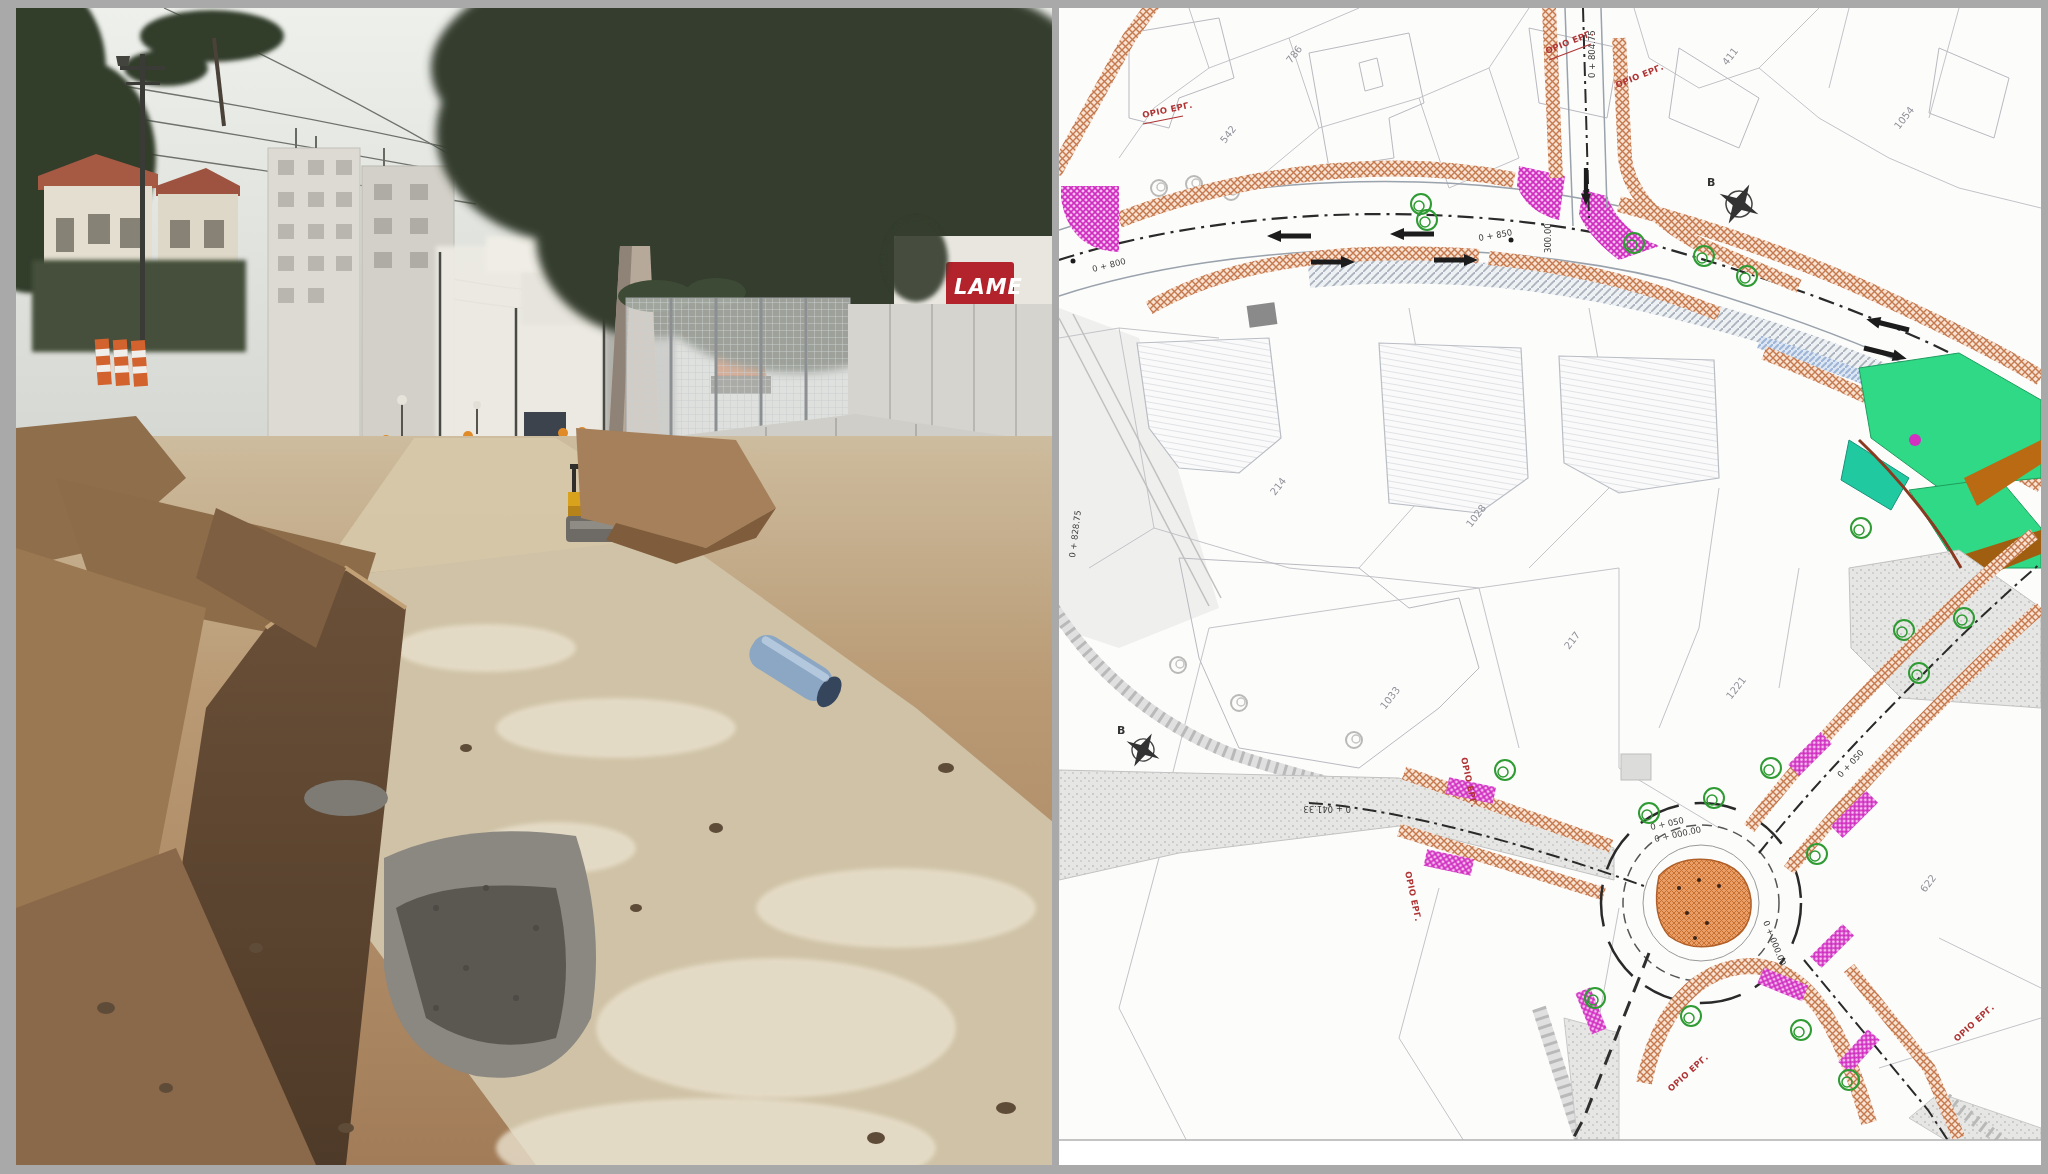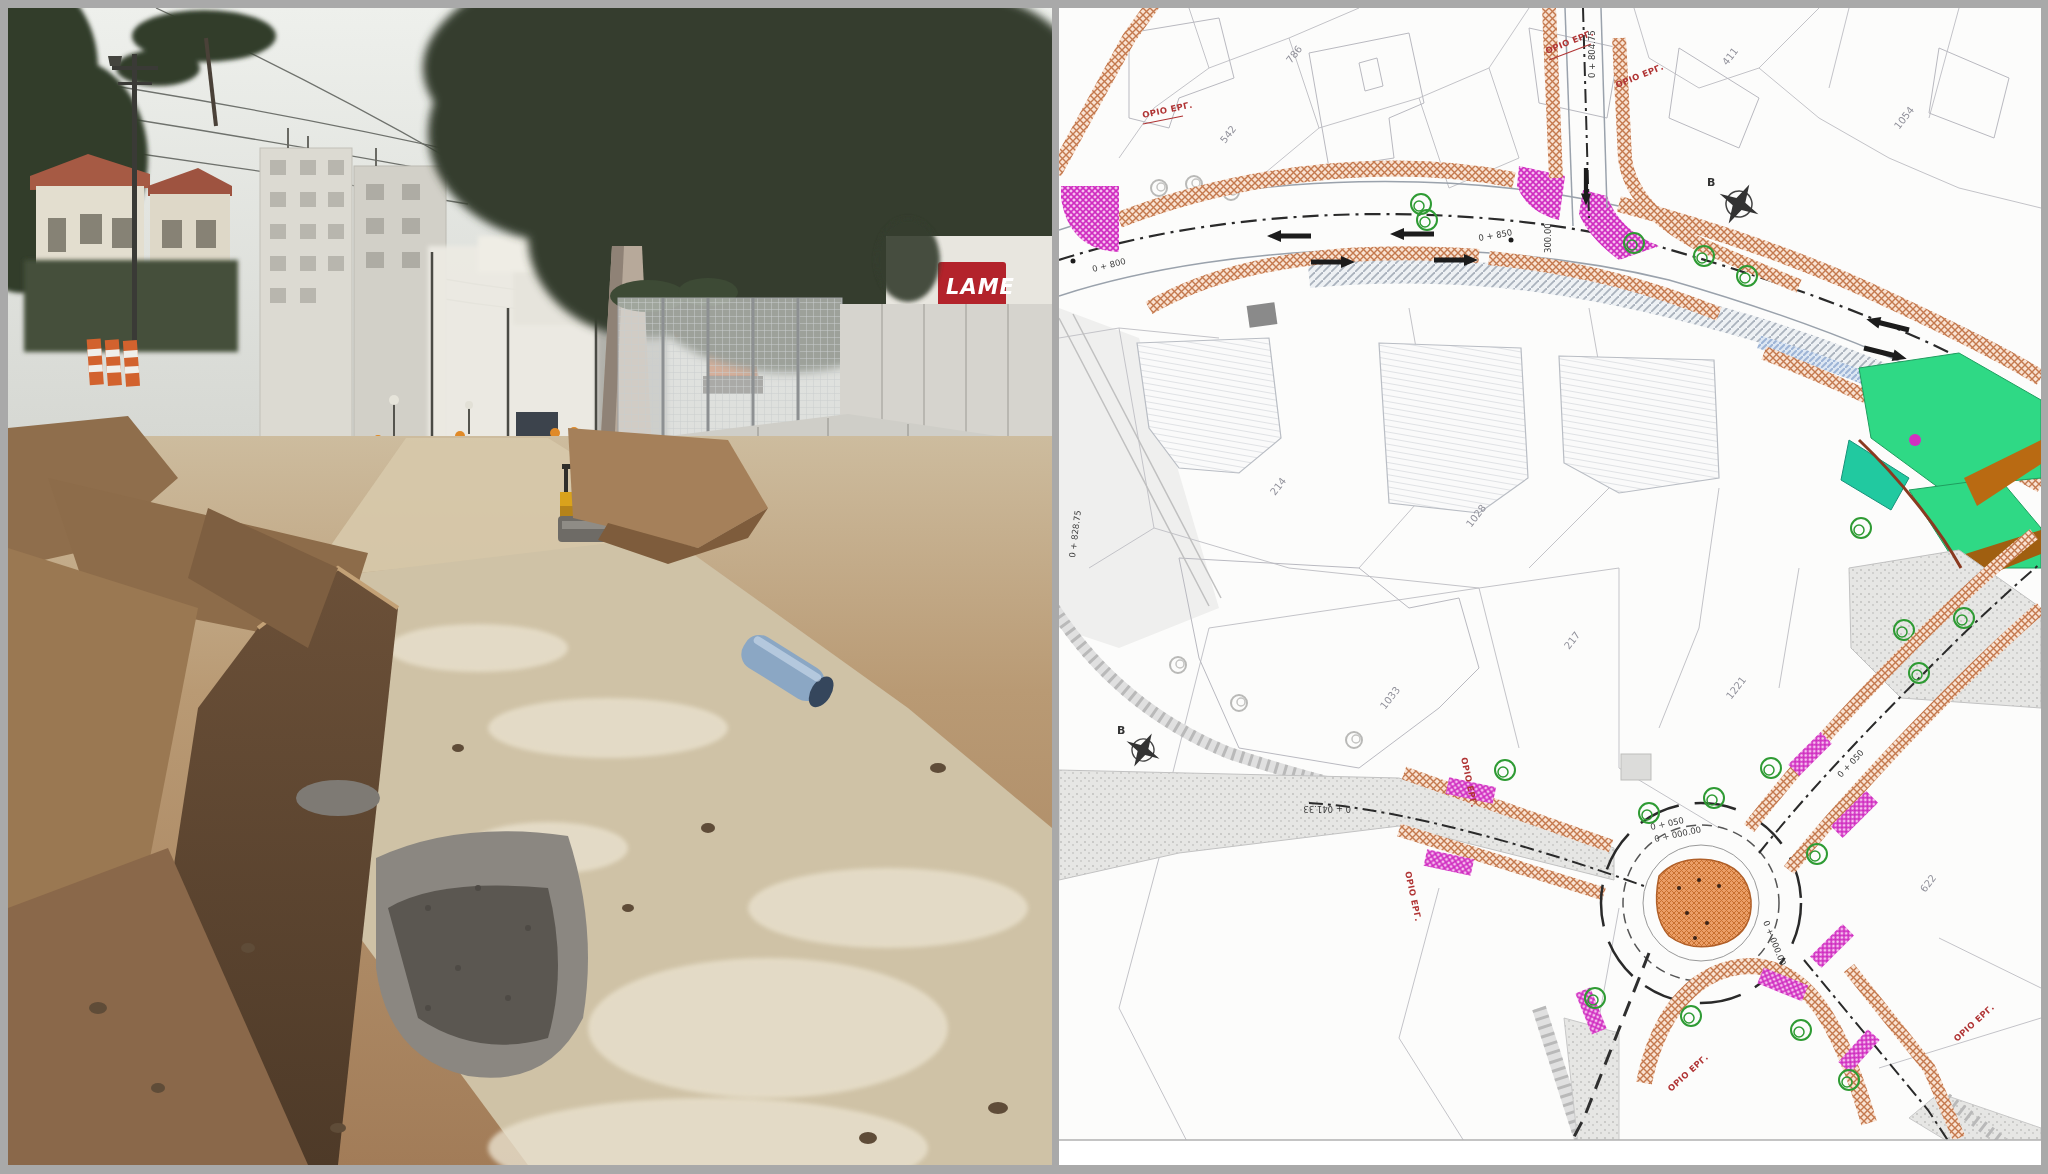--- a/index.html
+++ b/index.html
@@ -1,18 +1,18 @@
 <!DOCTYPE html>
 <html><head>
 <meta charset="utf-8">
 <style>
   html,body{margin:0;padding:0;background:#888;}
   .canvas{position:relative;width:2048px;height:1174px;background:#a9a9a9;overflow:hidden;
           font-family:"DejaVu Sans",sans-serif;}
-  .photo-panel{position:absolute;left:8px;top:8px;width:1044px;height:1157px;overflow:hidden;background:#b59276;}
+  .photo-panel{position:absolute;left:16px;top:8px;width:1044px;height:1157px;overflow:hidden;background:#b59276;}
   .divider{position:absolute;left:1052px;top:8px;width:7px;height:1157px;background:#a9a9a9;}
   .plan-panel{position:absolute;left:1059px;top:8px;width:982px;height:1157px;background:#fcfcfb;overflow:hidden;}
   svg{display:block}
   text{font-family:"DejaVu Sans",sans-serif;}
   .parcel-num{fill:#90909a;font-size:10px;}
   .chain{fill:#3b3b3b;font-size:8.5px;}
   .orio{fill:#b03434;font-size:8.5px;font-weight:bold;letter-spacing:.4px;}
   .north-b{fill:#333;font-size:11px;font-weight:bold;}
   .sign-text{fill:#fff;font-size:21px;font-weight:bold;font-style:italic;letter-spacing:1px;}
 </style>

